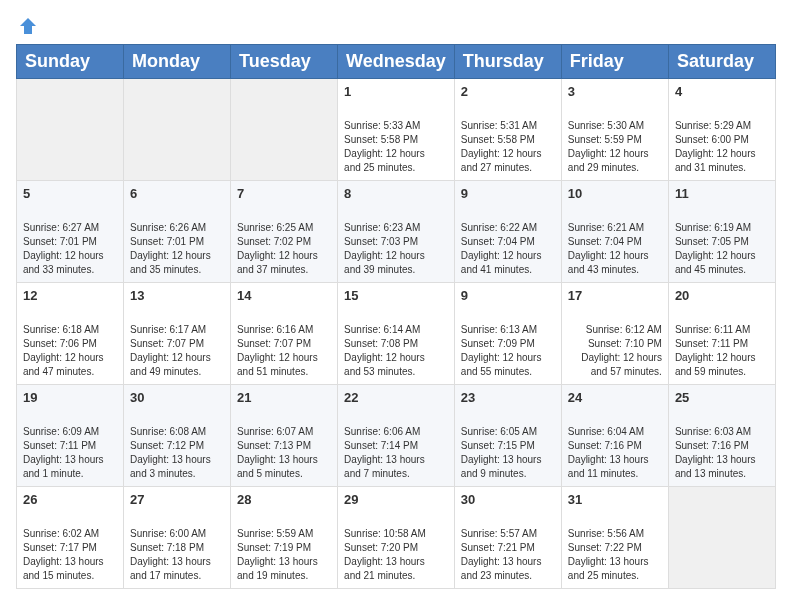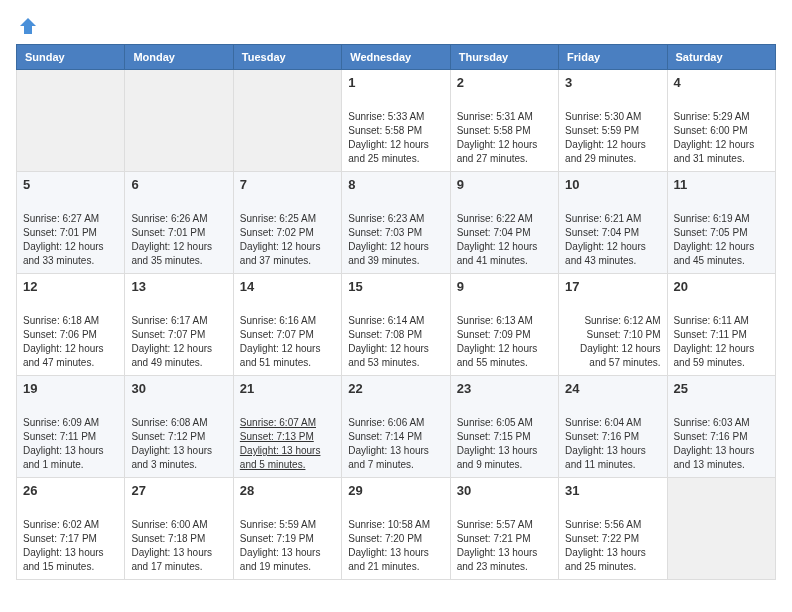--- a/index.html
+++ b/index.html
@@ -53,21 +53,21 @@
       color: #555;
     }
     .calendar {
       width: 100%;
       border-collapse: collapse;
       border: 1px solid #ccc;
     }
     .calendar th {
       background-color: #4a7fc1;
       color: #fff;
-      font-size: 11px;
+      font-size: 18px;
       font-weight: bold;
       padding: 6px 8px;
       text-align: left;
       border: 1px solid #3a6aa0;
     }
     .calendar td {
       vertical-align: top;
       padding: 5px 6px;
       border: 1px solid #ddd;
       width: 107px;
@@ -275,21 +275,21 @@
         </td>
         <td>
           <span class="day-number">30</span>
           <div class="day-info" style="white-space: pre-line;">Sunrise: 6:08 AM
 Sunset: 7:12 PM
 Daylight: 13 hours
 and 3 minutes.</div>
         </td>
         <td>
           <span class="day-number">21</span>
-          <div class="day-info" style="white-space: pre-line; text-decoration: underline;">Sunrise: 6:07 AM
+          <div class="day-info" style="white-space: pre-line;">Sunrise: 6:07 AM
 Sunset: 7:13 PM
 Daylight: 13 hours
 and 5 minutes.</div>
         </td>
         <td>
           <span class="day-number">22</span>
           <div class="day-info" style="white-space: pre-line;">Sunrise: 6:06 AM
 Sunset: 7:14 PM
 Daylight: 13 hours
 and 7 minutes.</div>

